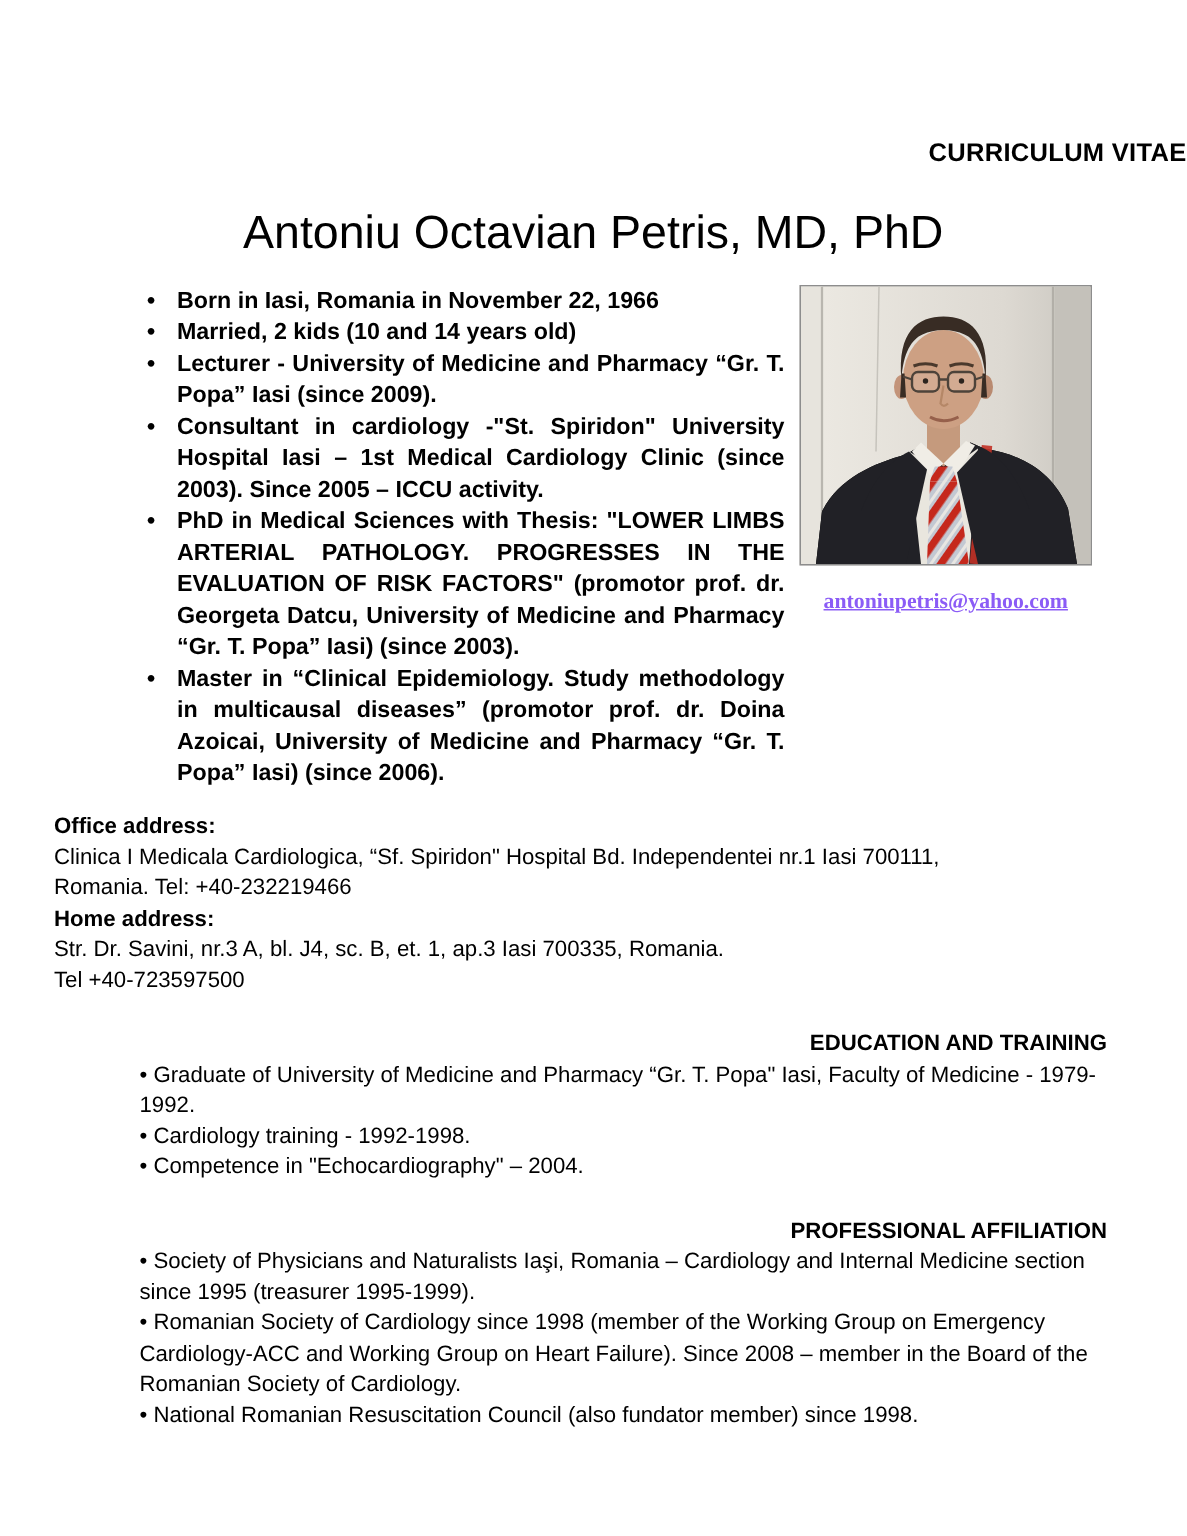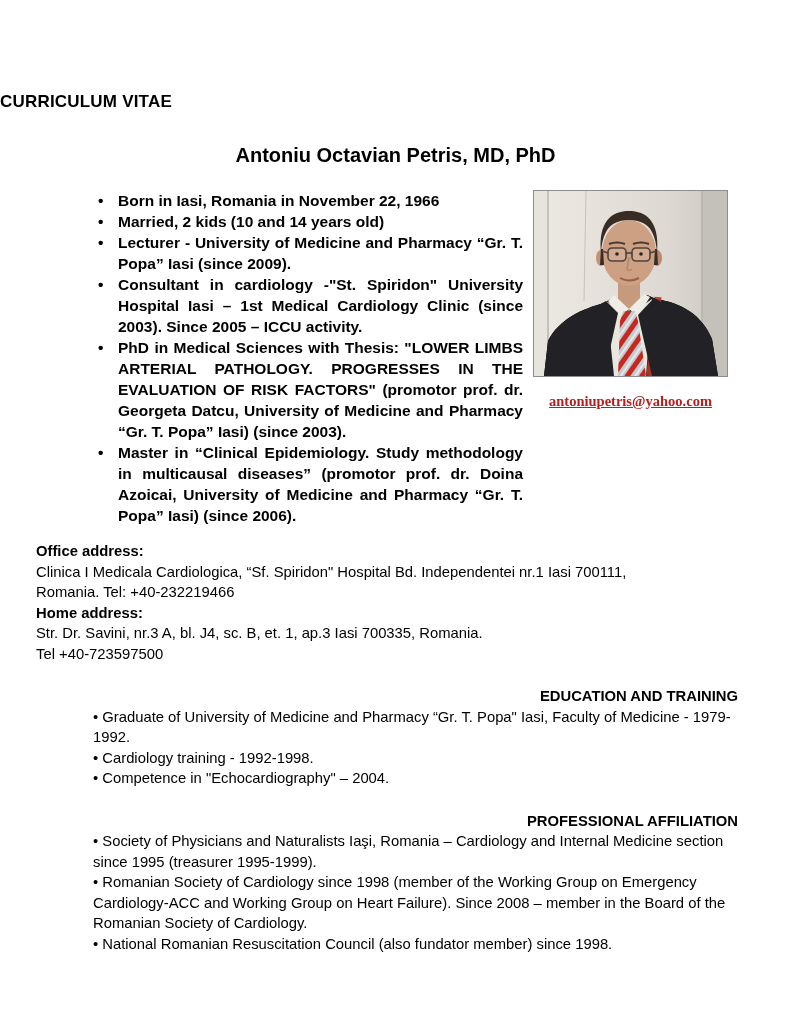--- a/index.html
+++ b/index.html
@@ -7,30 +7,30 @@
   .page {
     position:relative;
     width:791px; height:1024px;
     background:#ffffff;
     font-family:"Liberation Sans", sans-serif;
     color:#000;
     overflow:hidden;
     padding-top:93px;
   }
   .doc-title {
-    text-align:left;
+    text-align:right;
     font-weight:bold;
     font-size:17px;
     line-height:17px;
     letter-spacing:0.2px;
   }
   .person-name {
     text-align:center;
-    font-weight:bold;
-    font-size:20px;
+    font-weight:normal;
+    font-size:31px;
     line-height:24px;
     margin-top:33px;
   }
   .main-row {
     display:flex;
     margin:23px 0 0 93px;
     width:635px;
   }
   .bullets-col {
     width:430px;
@@ -59,21 +59,21 @@
   }
   .photo-frame svg { display:block; width:100%; height:100%; }
   .email-wrap {
     margin-top:15px;
     text-align:center;
   }
   .email-link {
     font-family:"Liberation Serif", serif;
     font-weight:bold;
     font-size:14.5px;
-    color:#b91c1c;
+    color:#8b5cf6;
     text-decoration:underline;
   }
   .body-block {
     margin-left:93px;
     width:645px;
     font-size:14.8px;
     line-height:20.5px;
   }
   .contact-block { margin-top:15px;margin-left:36px; }
   .education-block { margin-top:22px; }

